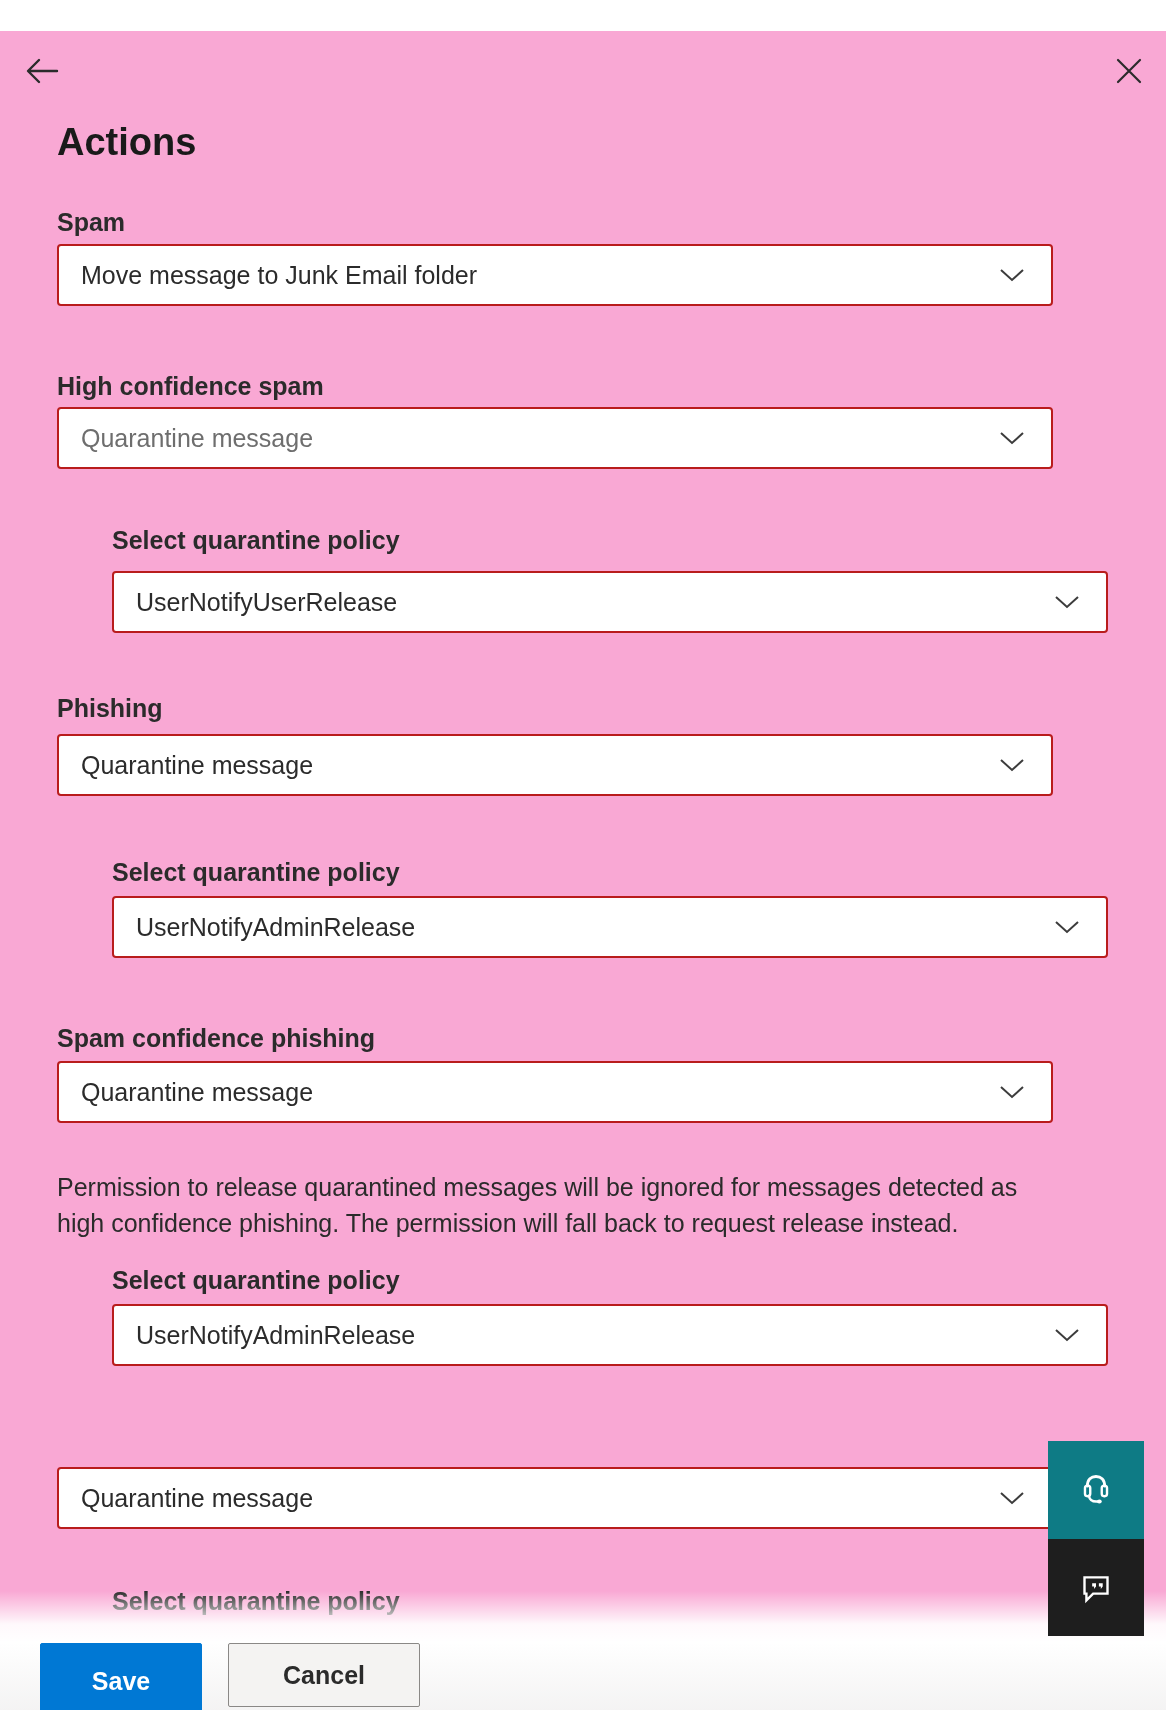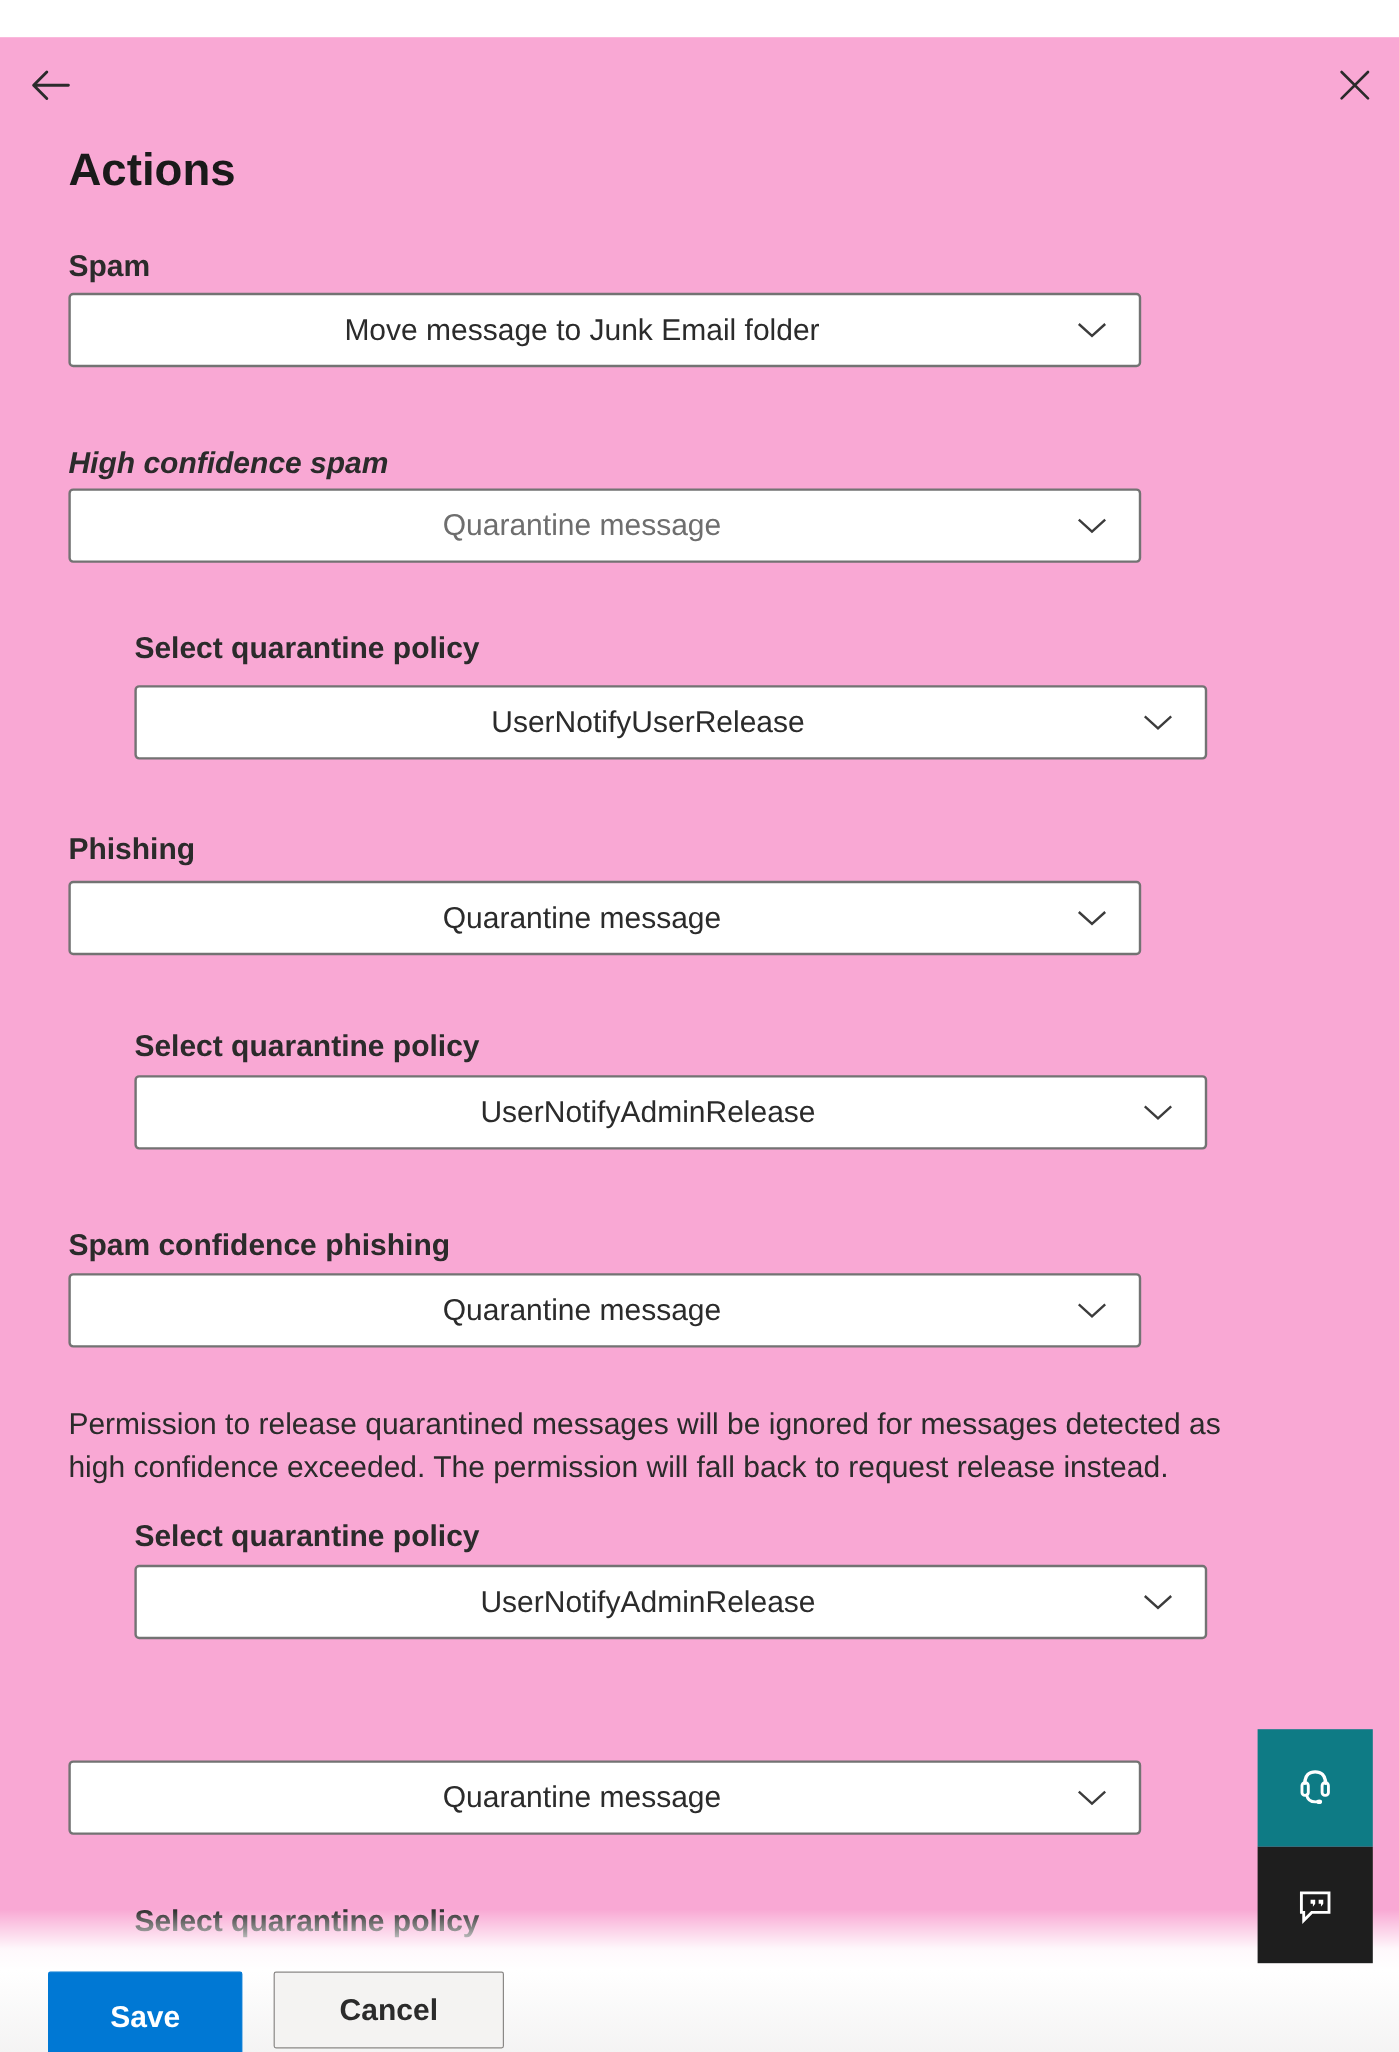--- a/index.html
+++ b/index.html
@@ -4,23 +4,23 @@
 <style>
   html,body{margin:0;padding:0;background:#ffffff;}
   #screen{
     position:relative;width:1166px;height:1710px;background:#f9a8d4;overflow:hidden;
     font-family:"Liberation Sans",sans-serif;color:#2b2b2b;margin-top:31px;
   }
   .icon-btn{position:absolute;background:none;border:none;padding:0;cursor:pointer;line-height:0;}
   .page-title{position:absolute;left:57px;top:90px;font-size:38px;font-weight:700;color:#1a1a1a;}
   .field-label{position:absolute;font-size:25px;font-weight:600;color:#2b2b2b;line-height:30px;white-space:nowrap;}
   .dropdown{
-    position:absolute;width:894px;height:62px;box-sizing:border-box;
-    border:2px solid #737373;border-radius:4px;background:#fff;
-    display:flex;align-items:center;padding:0 60px 0 22px;cursor:pointer;justify-content:center;
+    position:absolute;width:996px;height:62px;box-sizing:border-box;
+    border:2px solid #b91c1c;border-radius:4px;background:#fff;
+    display:flex;align-items:center;padding:0 60px 0 22px;cursor:pointer;
   }
   .dropdown .value{font-size:25px;color:#2b2b2b;white-space:nowrap;overflow:hidden;}
   .dropdown.muted .value{color:#6e6e6e;}
   .dropdown .chev{position:absolute;right:26px;top:50%;margin-top:-7px;}
   .note{position:absolute;left:57px;top:1138px;width:985px;font-size:25px;line-height:36px;color:#2b2b2b;}
   .cut-label{position:absolute;left:112px;top:1556px;font-size:25px;font-weight:600;color:#2b2b2b;z-index:1;}
   .footer{
     position:absolute;left:0;top:1560px;width:1166px;height:150px;z-index:2;
     background:linear-gradient(180deg,rgba(255,255,255,0) 0%,rgba(255,255,255,0.92) 22%,#ffffff 34%,#efeeee 100%);
   }
@@ -60,21 +60,21 @@
   <div class="field-label" style="left:57px;top:176px;">Spam</div>
   <div class="dropdown" style="left:57px;top:213px;">
     <span class="value">Move message to Junk Email folder</span>
     <span class="chev">
       <svg width="26" height="14" viewBox="0 0 26 14">
           <path d="M2 2 L13 12 L24 2" fill="none" stroke="#3c3c3c" stroke-width="2"></path>
         </svg>
     </span>
   </div>
 
-  <div class="field-label" style="left:57px;top:340px;font-style:italic;">High confidence spam</div>
+  <div class="field-label" style="left:57px;top:340px;">High confidence spam</div>
   <div class="dropdown muted" style="left:57px;top:376px;">
     <span class="value">Quarantine message</span>
     <span class="chev">
       <svg width="26" height="14" viewBox="0 0 26 14">
           <path d="M2 2 L13 12 L24 2" fill="none" stroke="#3c3c3c" stroke-width="2"></path>
         </svg>
     </span>
   </div>
 
   <div class="field-label" style="left:112px;top:494px;">Select quarantine policy</div>
@@ -110,21 +110,21 @@
   <div class="field-label" style="left:57px;top:992px;">Spam confidence phishing</div>
   <div class="dropdown" style="left:57px;top:1030px;">
     <span class="value">Quarantine message</span>
     <span class="chev">
       <svg width="26" height="14" viewBox="0 0 26 14">
           <path d="M2 2 L13 12 L24 2" fill="none" stroke="#3c3c3c" stroke-width="2"></path>
         </svg>
     </span>
   </div>
 
-  <div class="note">Permission to release quarantined messages will be ignored for messages detected as high confidence exceeded. The permission will fall back to request release instead.</div>
+  <div class="note">Permission to release quarantined messages will be ignored for messages detected as high confidence phishing. The permission will fall back to request release instead.</div>
 
   <div class="field-label" style="left:112px;top:1234px;">Select quarantine policy</div>
   <div class="dropdown" style="left:112px;top:1273px;">
     <span class="value">UserNotifyAdminRelease</span>
     <span class="chev">
       <svg width="26" height="14" viewBox="0 0 26 14">
           <path d="M2 2 L13 12 L24 2" fill="none" stroke="#3c3c3c" stroke-width="2"></path>
         </svg>
     </span>
   </div>

